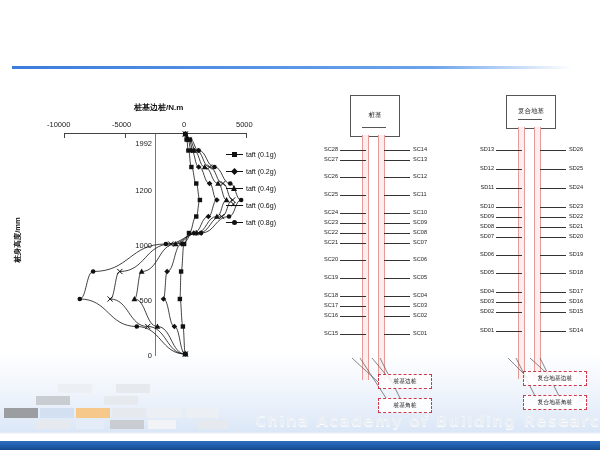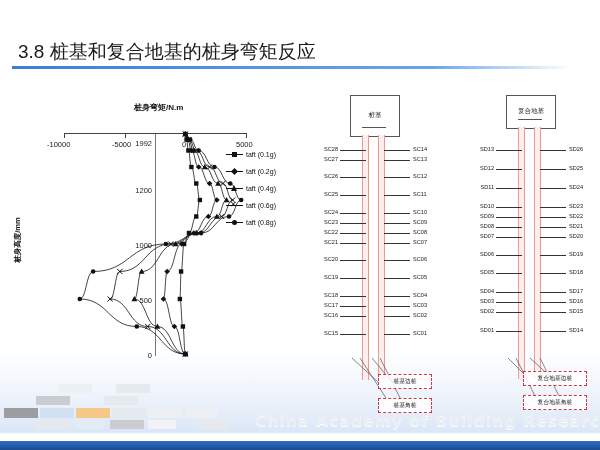--- a/index.html
+++ b/index.html
@@ -54,21 +54,21 @@
     font-family:"DejaVu Sans",sans-serif;}
   .wm-jc{position:absolute;left:468px;top:398px;font-size:21px;color:#2b2b2b;
     letter-spacing:.5px;white-space:nowrap;font-family:"DejaVu Sans",sans-serif;}
 
   
   .chart{position:absolute;left:4px;top:100px;width:300px;height:275px;}
   .chart-title{position:absolute;left:130px;top:2px;font-size:8px;font-weight:bold;
     color:#111;white-space:nowrap;}
   .xaxis{position:absolute;left:60px;top:33px;width:182px;height:1px;background:#444;}
   .xtick{position:absolute;top:33px;width:1px;height:5px;background:#444;}
-  .xlab{position:absolute;top:20px;font-size:7.5px;color:#222;white-space:nowrap;margin-top:20px;}
+  .xlab{position:absolute;top:20px;font-size:7.5px;color:#222;white-space:nowrap;}
   .ylab-rot{position:absolute;left:-18px;top:135px;width:64px;font-size:7.5px;
     color:#111;font-weight:bold;transform:rotate(-90deg);text-align:center;
     white-space:nowrap;}
   .ytick-lab{position:absolute;font-size:7.5px;color:#222;white-space:nowrap;text-align:right;}
   .vaxis{position:absolute;left:151px;top:34px;width:1px;height:222px;background:#777;}
 
   .legend{position:absolute;left:222px;top:46px;width:78px;}
   .legend-row{display:flex;align-items:center;height:17px;}
   .legend-line{width:17px;height:1px;background:#111;position:relative;flex:0 0 auto;}
   .legend-line i{position:absolute;left:6px;top:-2.5px;width:5px;height:5px;background:#111;}
@@ -119,25 +119,24 @@
     <i style="left:76px;top:36px;width:28px;height:9px;background:#e4ecf7;"></i>
     <i style="left:110px;top:36px;width:34px;height:9px;background:#c9ccd1;"></i>
     <i style="left:148px;top:36px;width:28px;height:9px;background:#f1f3f6;"></i>
     <i style="left:198px;top:36px;width:30px;height:9px;background:#e6e9ee;"></i>
   </div>
 
   <div class="footerbar"></div>
 
 
 
-  <div class="slide-title">3.8 桩基和复合地基的桩身弯矩反应</div>
   <div class="title-rule"></div>
 
   <div class="chart">
-    <div class="chart-title">桩身弯矩/N.m</div>
+    <div class="chart-title">桩基边桩/N.m</div>
 
     <div class="xaxis"></div>
     <div class="xtick" style="left:60px;"></div>
     <div class="xtick" style="left:121px;"></div>
     <div class="xtick" style="left:182px;"></div>
     <div class="xtick" style="left:242px;"></div>
     <div class="xlab" style="left:43px;">-10000</div>
     <div class="xlab" style="left:108px;">-5000</div>
     <div class="xlab" style="left:178px;">0</div>
     <div class="xlab" style="left:232px;">5000</div>

